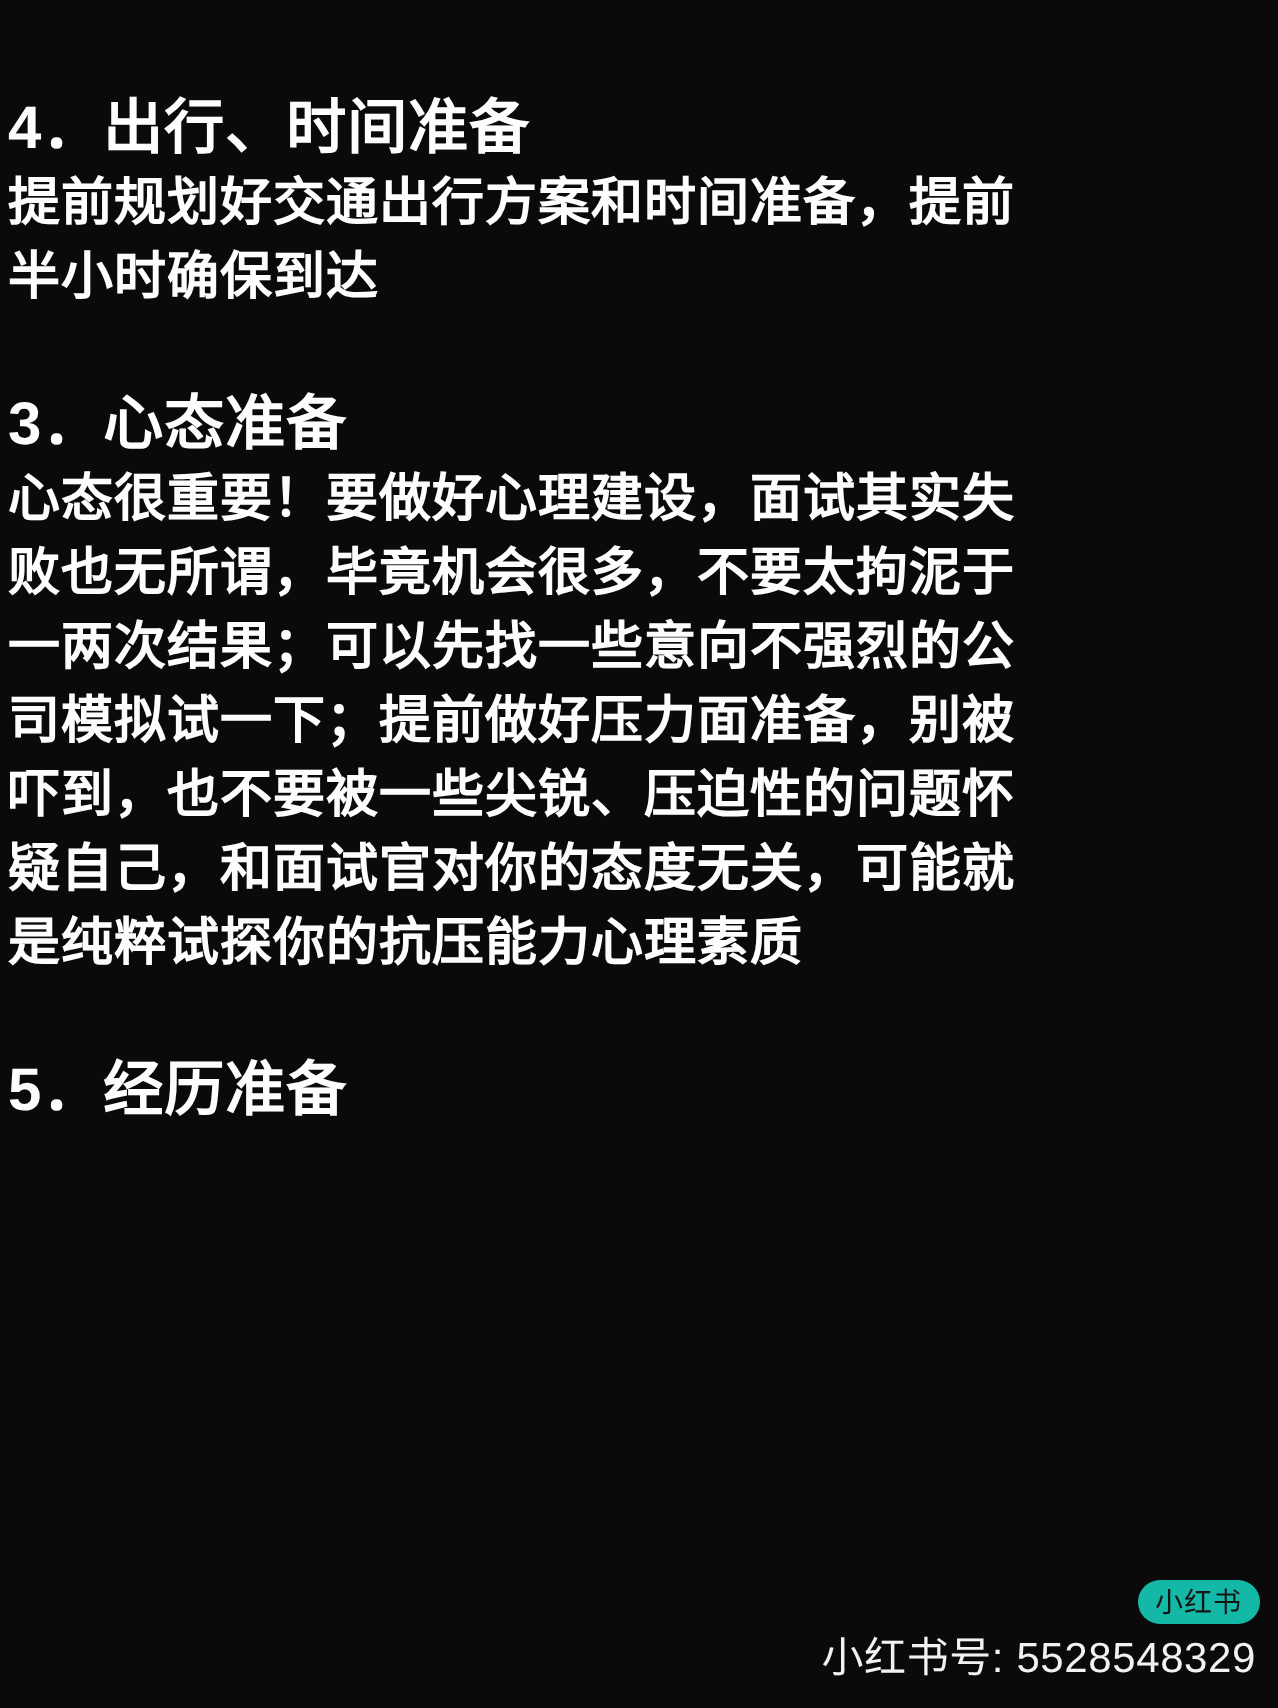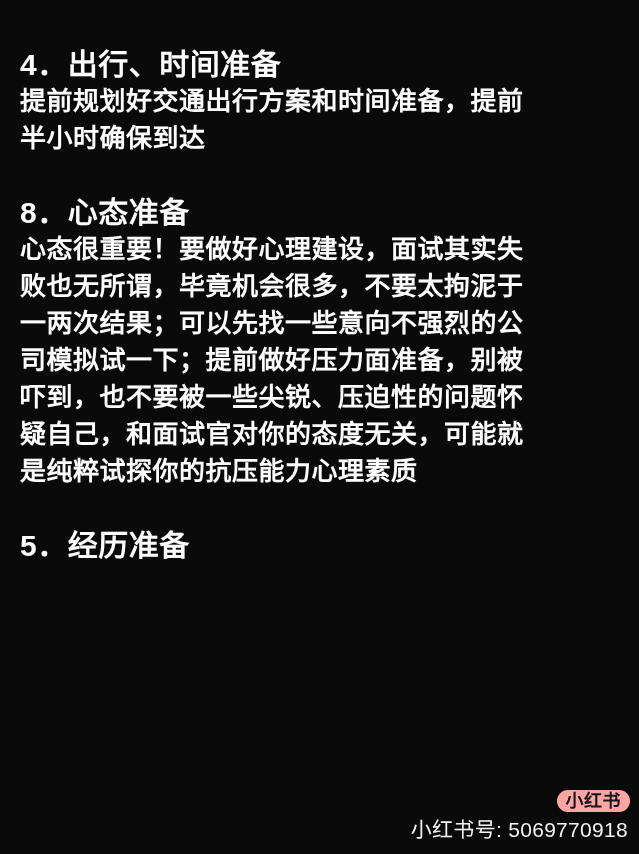--- a/index.html
+++ b/index.html
@@ -12,21 +12,21 @@
     background: #0a0a0a;
     overflow: hidden;
     font-family: "Liberation Sans", "DejaVu Sans", sans-serif;
   }
   .card {
     position: relative;
     width: 639px;
     height: 854px;
     background: #0a0a0a;
     box-sizing: border-box;
-    padding: 46px 10px 0 20px;
+    padding: 46px 10px 0 4px;
     color: #fdfdfd;
   }
   .section {
     margin: 0 0 37px 0;
   }
   .section:last-of-type {
     margin-bottom: 0;
   }
   .section-heading {
     font-size: 30px;
@@ -41,28 +41,28 @@
     line-height: 37px;
     font-weight: 700;
     color: #fdfdfd;
     letter-spacing: 0.5px;
     white-space: pre-line;
   }
   .xhs-badge {
     position: absolute;
     top: 790px;
     right: 9px;
-    background: #fca5a5;
+    background: #14b8a6;
     color: #151515;
     border-radius: 12px;
     height: 22px;
     line-height: 22px;
     padding: 0 9px;
-    font-size: 18px;
-    font-weight: 700;
+    font-size: 14px;
+    font-weight: 400;
     letter-spacing: 0.5px;
   }
   .account-line {
     position: absolute;
     top: 817px;
     right: 11px;
     font-size: 21px;
     line-height: 26px;
     font-weight: 400;
     color: #f2f2f2;
@@ -74,31 +74,31 @@
 
 <div class="card">
 
   <div class="section">
     <div class="section-heading">4．出行、时间准备</div>
     <div class="section-body">提前规划好交通出行方案和时间准备，提前
 半小时确保到达</div>
   </div>
 
   <div class="section">
-    <div class="section-heading">8．心态准备</div>
+    <div class="section-heading">3．心态准备</div>
     <div class="section-body">心态很重要！要做好心理建设，面试其实失
 败也无所谓，毕竟机会很多，不要太拘泥于
 一两次结果；可以先找一些意向不强烈的公
 司模拟试一下；提前做好压力面准备，别被
 吓到，也不要被一些尖锐、压迫性的问题怀
 疑自己，和面试官对你的态度无关，可能就
 是纯粹试探你的抗压能力心理素质</div>
   </div>
 
   <div class="section">
     <div class="section-heading">5．经历准备</div>
   </div>
 
   <div class="xhs-badge">小红书</div>
 
-  <div class="account-line">小红书号: 5069770918</div>
+  <div class="account-line">小红书号: 5528548329</div>
 
 </div>
 
 </body></html>

